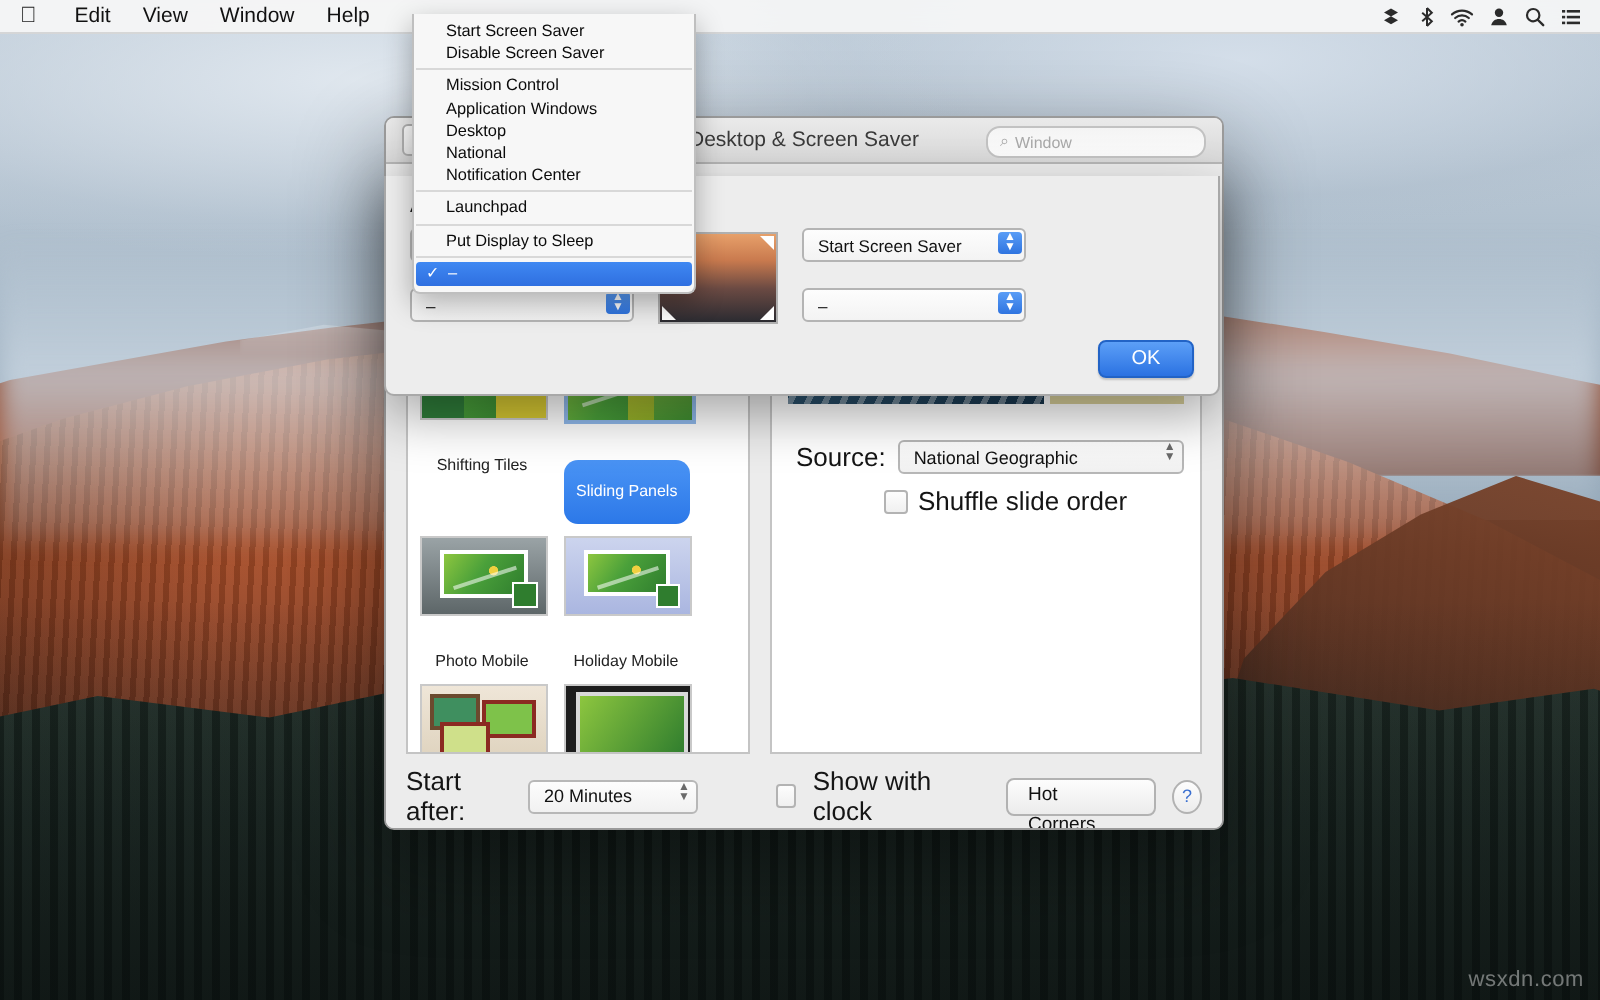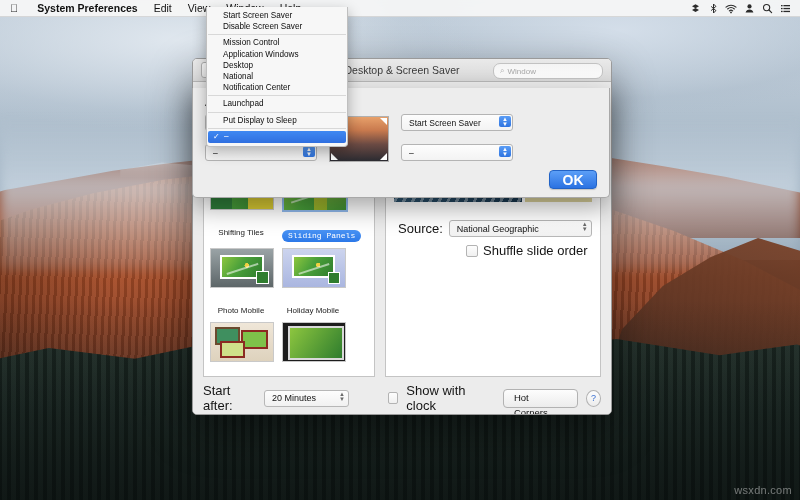--- a/index.html
+++ b/index.html
@@ -99,21 +99,21 @@
   .tab.active{background:linear-gradient(#d0d0d0,#c2c2c2);}
 
   .panes{display:flex;gap:10px;height:262px;}
   .leftpane{width:170px;background:#fff;border:1px solid #c4c4c4;overflow:hidden;
     position:relative;}
   .sslist{padding:6px 6px 0 6px;display:flex;flex-wrap:wrap;gap:6px 10px;}
   .ssitem{width:62px;text-align:center;}
   .ssthumb{width:62px;height:38px;border:1px solid #c9c9c9;overflow:hidden;position:relative;background:#2a6b2a;}
   .ssname{font-size:8px;color:#222;margin-top:18px;line-height:10px;white-space:nowrap;}
   .ssitem.selected .ssname{background:linear-gradient(#4a94f5,#2c78e8);color:#fff;border-radius:7px;
-    display:inline-block;padding:1px 6px;font-family:Liberation Mono, monospace;}
+    display:inline-block;padding:11px 6px;}
 
   
   .g-leaf{position:absolute;inset:0;background:
       radial-gradient(circle at 62% 42%, #f0d040 0 8%, rgba(0,0,0,0) 9%),
       linear-gradient(125deg,#8dc63f 0%,#4aa03a 45%,#2f7d2e 100%);}
   .g-leaf:after{content:"";position:absolute;left:10%;top:58%;width:80%;height:2px;
     background:rgba(255,255,255,.55);transform:rotate(-18deg);}
   .tile{position:absolute;}
   .reflect-a{position:absolute;left:0;top:0;width:50%;height:100%;}
   .reflect-b{position:absolute;right:0;top:0;width:50%;height:100%;}
@@ -133,21 +133,21 @@
     background:#14342f;border-radius:50%/60%;}
 
   .srcrow{position:absolute;left:0;right:0;top:104px;padding-left:12px;}
   .fieldrow{display:flex;align-items:center;gap:6px;margin-bottom:6px;}
   .flabel{font-size:13px;color:#151515;}
   .popup{height:15px;min-width:118px;background:linear-gradient(#fdfdfd,#f1f1f1);
     border:1px solid #b7b7b7;border-radius:3px;display:flex;align-items:center;
     padding:0 16px 0 7px;font-size:9px;color:#111;position:relative;}
   .popup .steppers{position:absolute;right:3px;top:1px;display:flex;flex-direction:column;
     line-height:5px;font-size:6px;color:#6a6a6a;}
-  .cbrow{display:flex;align-items:center;gap:5px;margin-left:68px;}
+  .cbrow{display:flex;align-items:center;gap:5px;margin-left:44px;}
   .cbox{width:10px;height:10px;background:linear-gradient(#fdfdfd,#f0f0f0);
     border:1px solid #b3b3b3;border-radius:2px;}
 
   .bottombar{position:absolute;left:10px;right:10px;bottom:8px;height:18px;
     display:flex;align-items:center;gap:8px;}
   .btn{height:17px;background:linear-gradient(#fdfdfd,#ececec);border:1px solid #b2b2b2;
     border-radius:4px;padding:0 10px;font-size:9.5px;color:#111;line-height:15px;}
   .helpbtn{width:15px;height:15px;border-radius:50%;border:1px solid #b2b2b2;
     background:linear-gradient(#fdfdfd,#ececec);font-size:9px;color:#3a6fd0;
     display:flex;align-items:center;justify-content:center;}
@@ -170,22 +170,22 @@
   .displaythumb{width:58px;height:44px;border:1px solid #b0b0b0;position:relative;overflow:hidden;
     background:linear-gradient(180deg,#e7a06a 0%,#c97a4e 30%,#6b4a43 62%,#2b2b31 100%);
     flex:0 0 auto;margin-top:2px;}
   .ctri{position:absolute;width:0;height:0;}
   .ctri.tl{left:1px;top:1px;border-top:7px solid #fff;border-right:7px solid transparent;}
   .ctri.tr{right:1px;top:1px;border-top:7px solid #fff;border-left:7px solid transparent;}
   .ctri.bl{left:1px;bottom:1px;border-bottom:7px solid #fff;border-right:7px solid transparent;}
   .ctri.br{right:1px;bottom:1px;border-bottom:7px solid #fff;border-left:7px solid transparent;}
   .okbtn{position:absolute;right:12px;bottom:8px;height:17px;min-width:46px;
     background:linear-gradient(#5c9ff7,#2b72e2);border:1px solid #2263c6;border-radius:4px;
-    color:#fff;font-size:14px;display:flex;align-items:center;justify-content:center;
-    box-shadow:0 1px 1px rgba(0,0,0,.18);font-weight:bold;}
+    color:#fff;font-size:10px;display:flex;align-items:center;justify-content:center;
+    box-shadow:0 1px 1px rgba(0,0,0,.18);}
 
   
   #watermark{position:absolute;right:8px;bottom:4px;z-index:60;
     font-size:11px;color:rgba(255,255,255,.42);letter-spacing:.3px;}
 </style>
 </head>
 <body>
 
 <div id="desktop">
   <div class="sky"></div>
@@ -193,21 +193,20 @@
   <div class="cliff"></div>
   <div class="snowcap"></div>
   <div class="mist"></div>
   <div class="rightridge"></div>
   <div class="forest"></div>
   <div class="valleyshade"></div>
 </div>
 
 <div id="menubar">
   <div class="mb-apple"></div>
-  <div class="mb-item bold">System Preferences</div>
   <div class="mb-item">Edit</div>
   <div class="mb-item">View</div>
   <div class="mb-item">Window</div>
   <div class="mb-item">Help</div>
   <div class="mb-spacer"></div>
   <div class="mb-right">
     <div class="mb-ico">
       <svg width="11" height="11" viewBox="0 0 11 11">
           <path d="M5.5 1.2 2 3.2l3.5 2L9 3.2zM2 7.1l3.5-2 3.5 2-3.5 2z" fill="#2b2b2b"></path>
         </svg>

